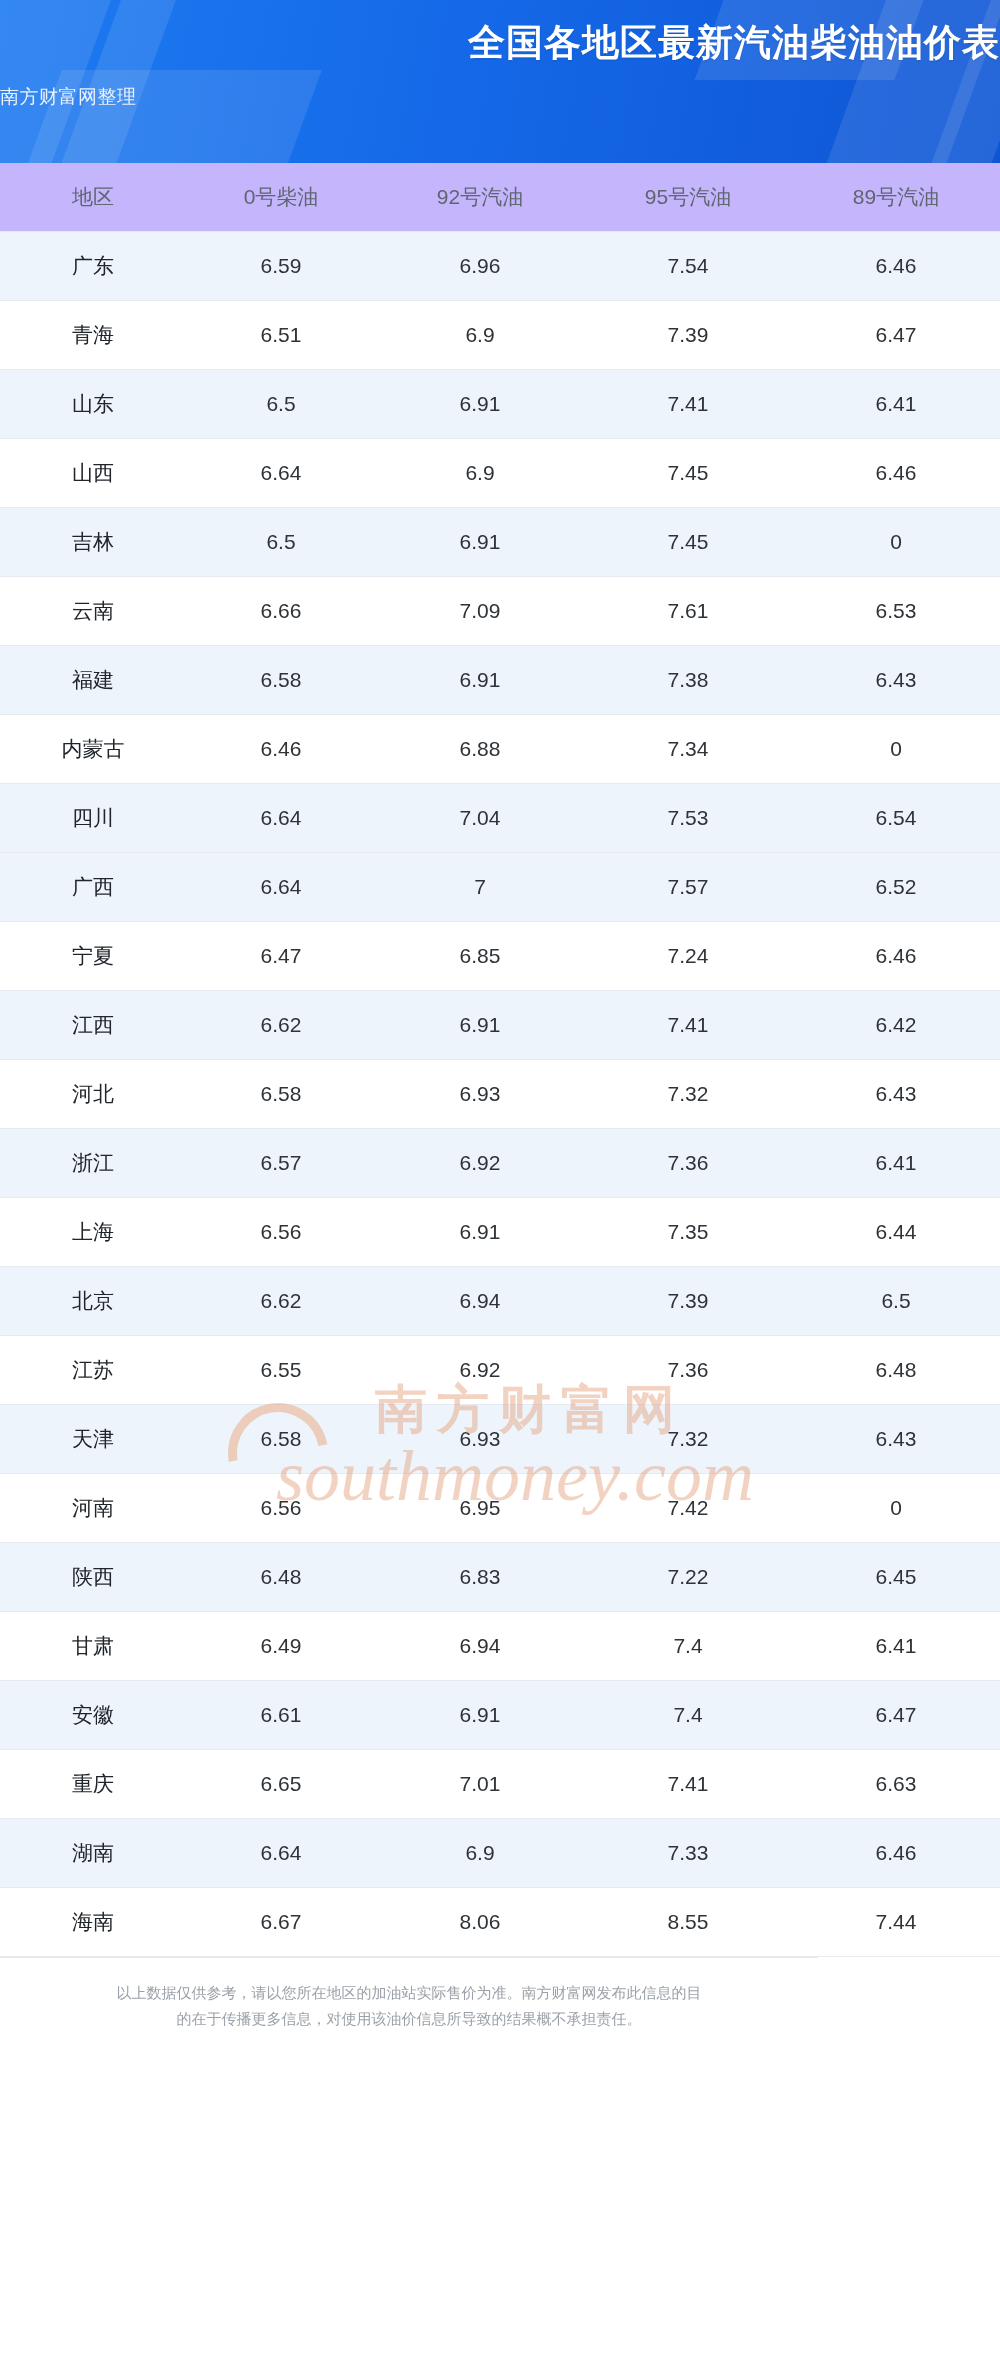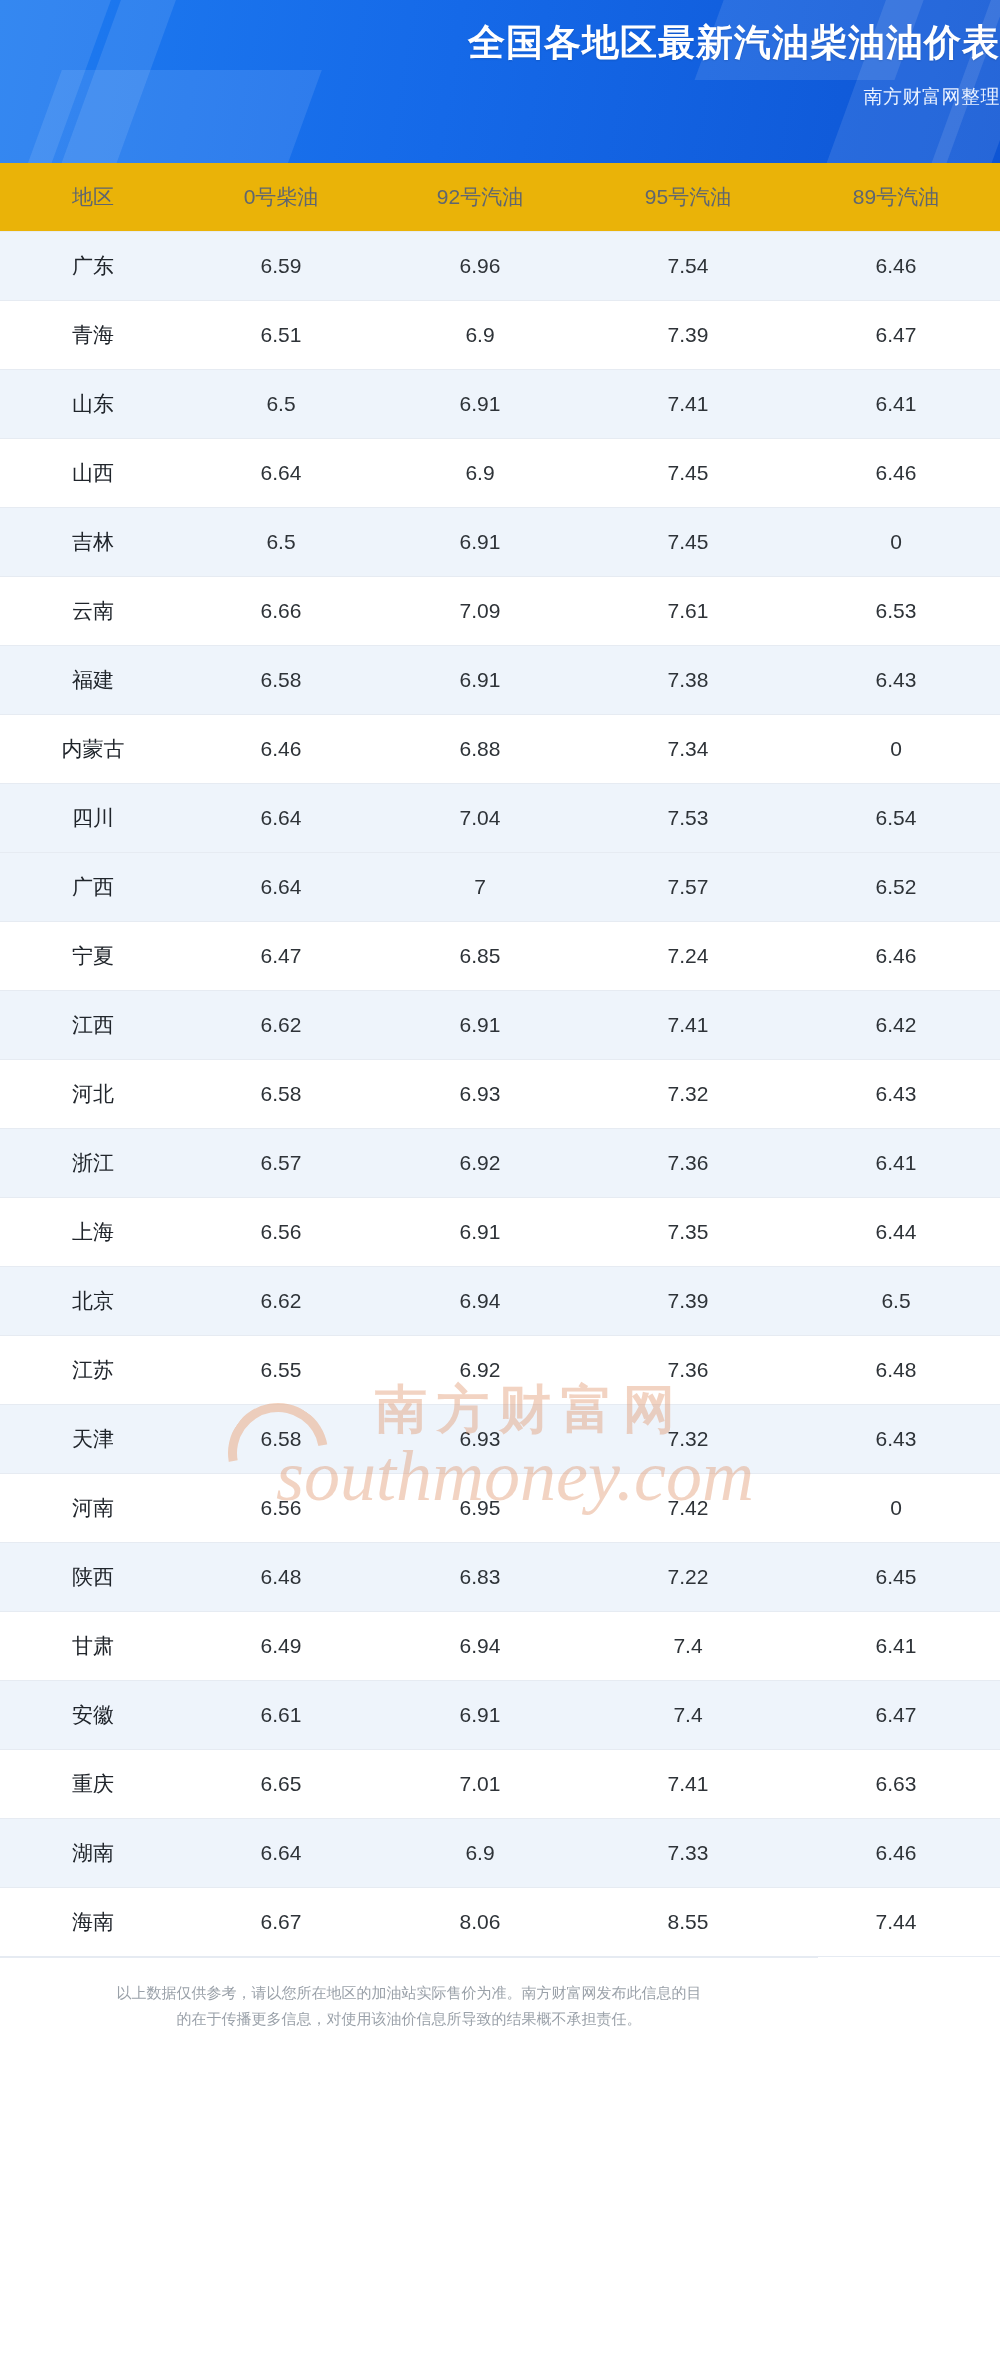--- a/index.html
+++ b/index.html
@@ -49,21 +49,21 @@
     font-size: 37px;
     font-weight: bold;
     letter-spacing: 1px;
     padding-top: 20px;
     line-height: 1.25;
     text-shadow: 0 1px 2px rgba(0,0,0,0.12);
   }
   .header-sub {
     position: relative;
     z-index: 2;
-    text-align: right;
+    text-align: left;
     color: #eaf2ff;
     font-size: 19px;
     padding-top: 18px;
     letter-spacing: 0.5px;
   }
 
   
   .table-wrap {
     position: relative;
     width: 1000px;
@@ -77,21 +77,21 @@
   table.price-table col.c1 { width: 190px; }
   table.price-table col.c2 { width: 208px; }
   table.price-table col.c3 { width: 208px; }
   table.price-table col.c4 { width: 208px; }
 
   table.price-table thead th {
     height: 66px;
     font-size: 21px;
     font-weight: normal;
     color: #5f6670;
-    background: #eab308;
+    background: #c4b5fd;
     border-bottom: 1px solid #e6ebf2;
     text-align: center;
     vertical-align: middle;
   }
   table.price-table tbody td {
     height: 66px;
     font-size: 21px;
     color: #2e3338;
     text-align: center;
     vertical-align: middle;

